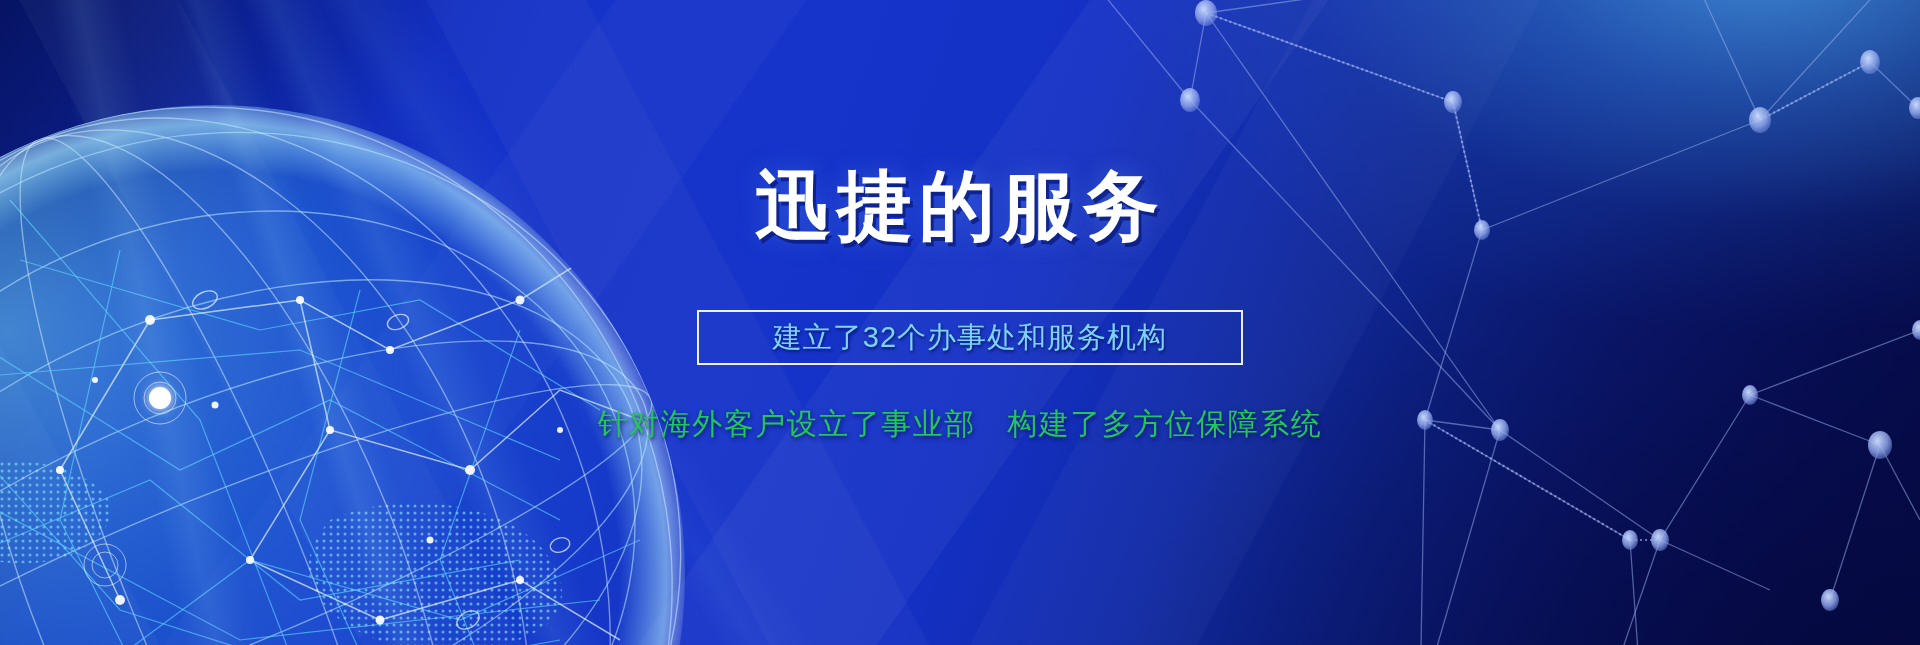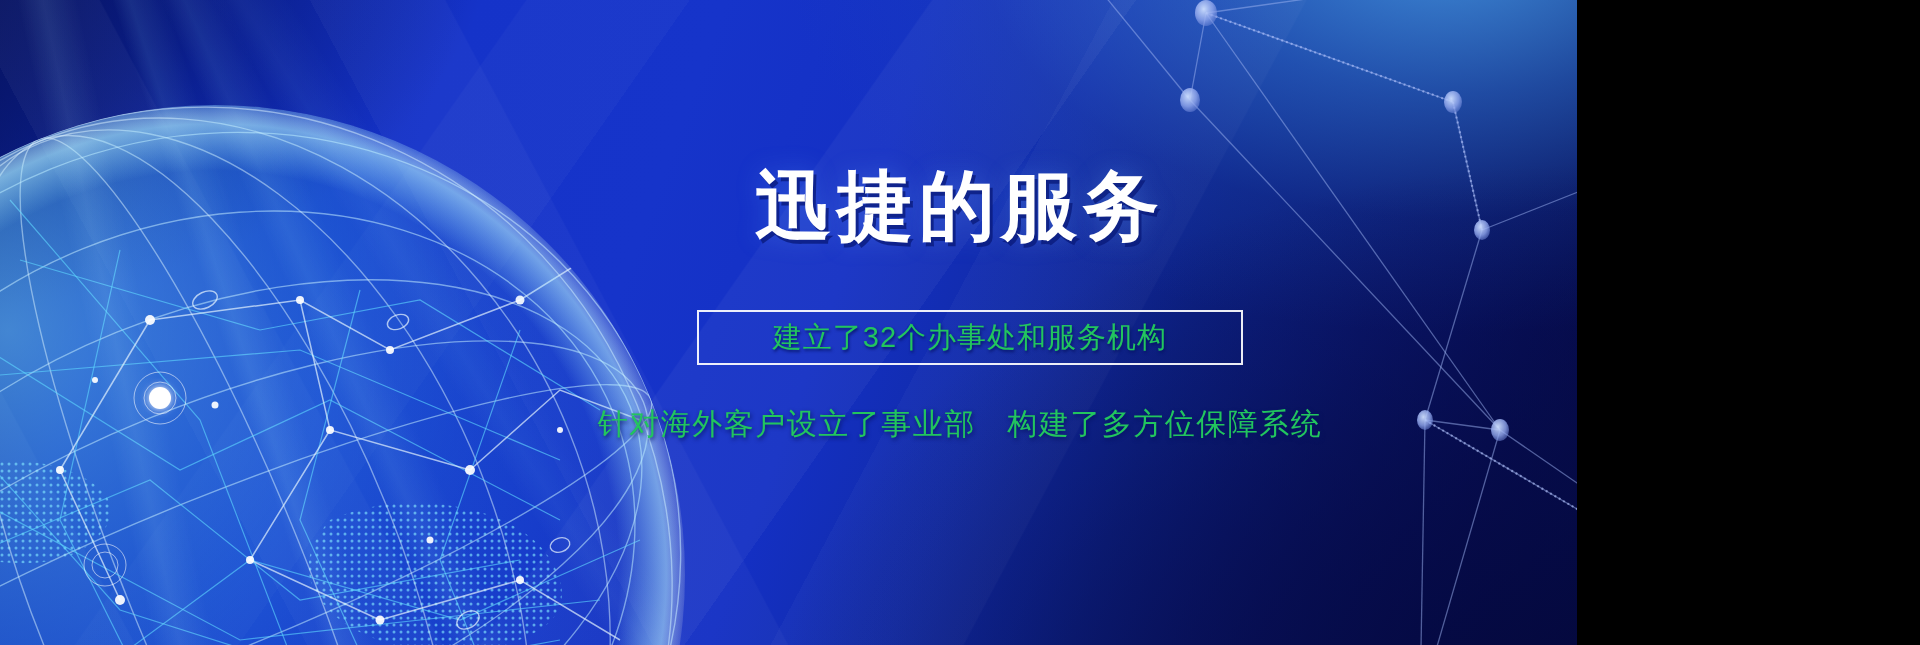--- a/index.html
+++ b/index.html
@@ -2,21 +2,21 @@
 <html><head>
 <meta charset="utf-8">
 <style>
   html, body {
     margin: 0;
     padding: 0;
     background: #000;
   }
   #banner {
     position: relative;
-    width: 1577px;
+    width: 1920px;
     height: 645px;
     overflow: hidden;
     font-family: "Liberation Sans", "DejaVu Sans", sans-serif;
     background: #0b1f8f;
   }
 
   
   .layer { position: absolute; inset: 0; pointer-events: none; }
 
   
@@ -111,21 +111,21 @@
     top: 310px;
     width: 546px;
     height: 55px;
     border: 2px solid rgba(255,255,255,0.92);
     box-sizing: border-box;
     display: flex;
     align-items: center;
     justify-content: center;
   }
   .subtitle-text {
-    color: #22c55e;
+    color: #7dd3fc;
     font-size: 29px;
     font-weight: 400;
     letter-spacing: 1px;
     line-height: 1;
     text-shadow: 1px 2px 3px rgba(5,18,95,0.85);
     white-space: nowrap;
   }
   .tagline {
     position: absolute;
     left: 0; top: 404px;

